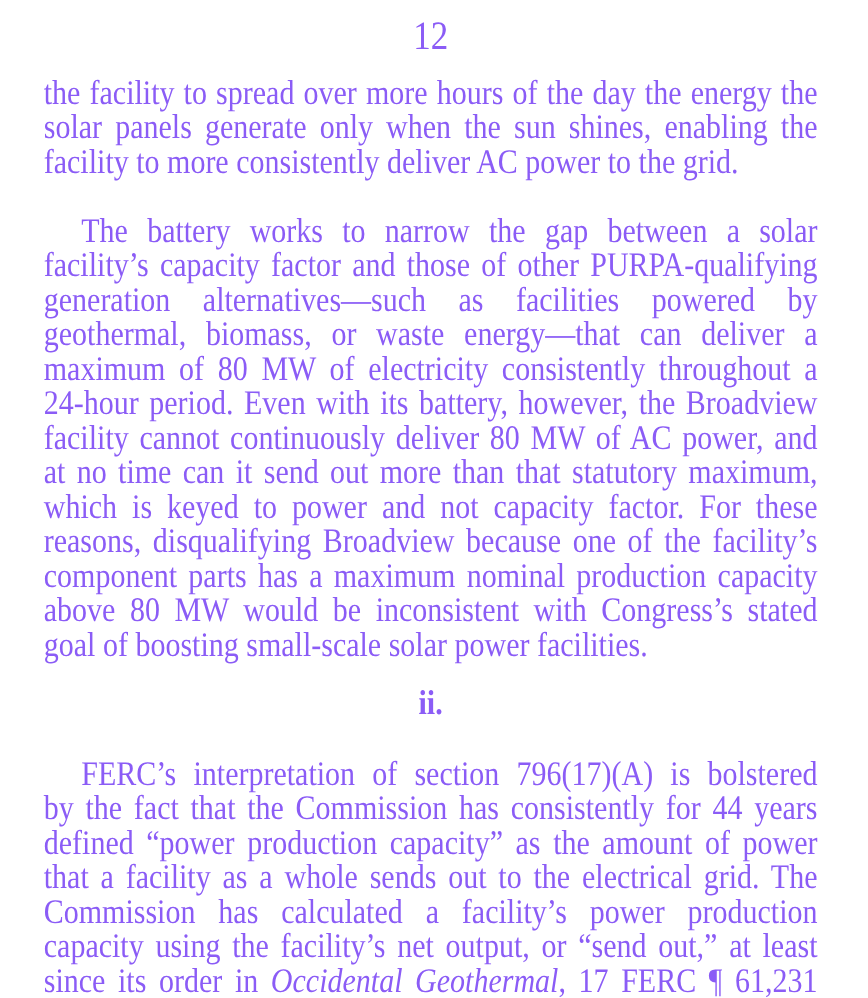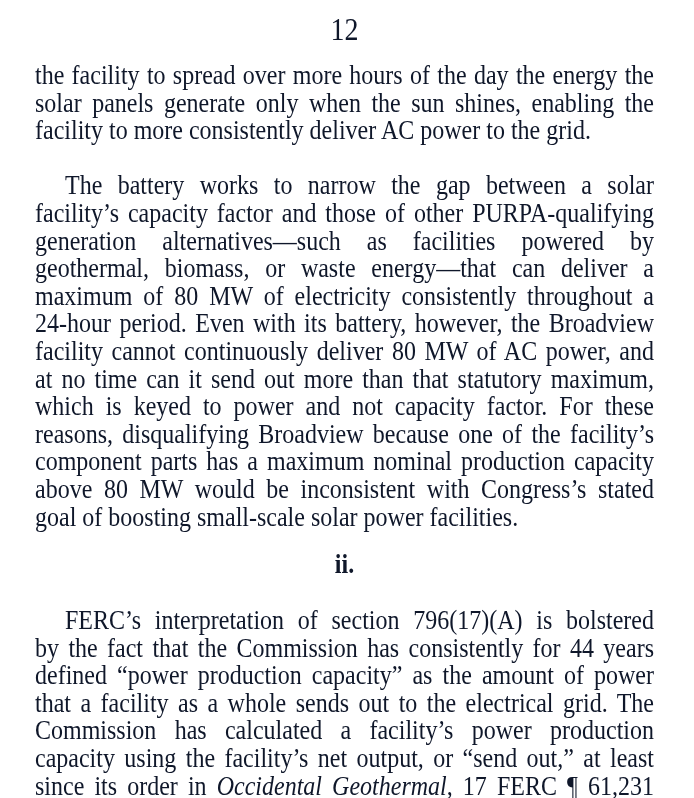--- a/index.html
+++ b/index.html
@@ -2,21 +2,21 @@
 <html><head>
 <meta charset="utf-8">
 <style>
   html, body { margin: 0; padding: 0; background: #ffffff; }
   .page {
     position: relative;
     width: 694px;
     height: 798px;
     background: #ffffff;
     overflow: hidden;
-    color: #0f172a;
+    color: #8b5cf6;
     font-family: "Liberation Serif", "DejaVu Serif", serif;
   }
   
   .stretch {
     transform: scaleY(1.15);
     transform-origin: top left;
     padding-top: 14px;
   }
   .content { margin-left: 35px; width: 619px; }
   .page-number {

